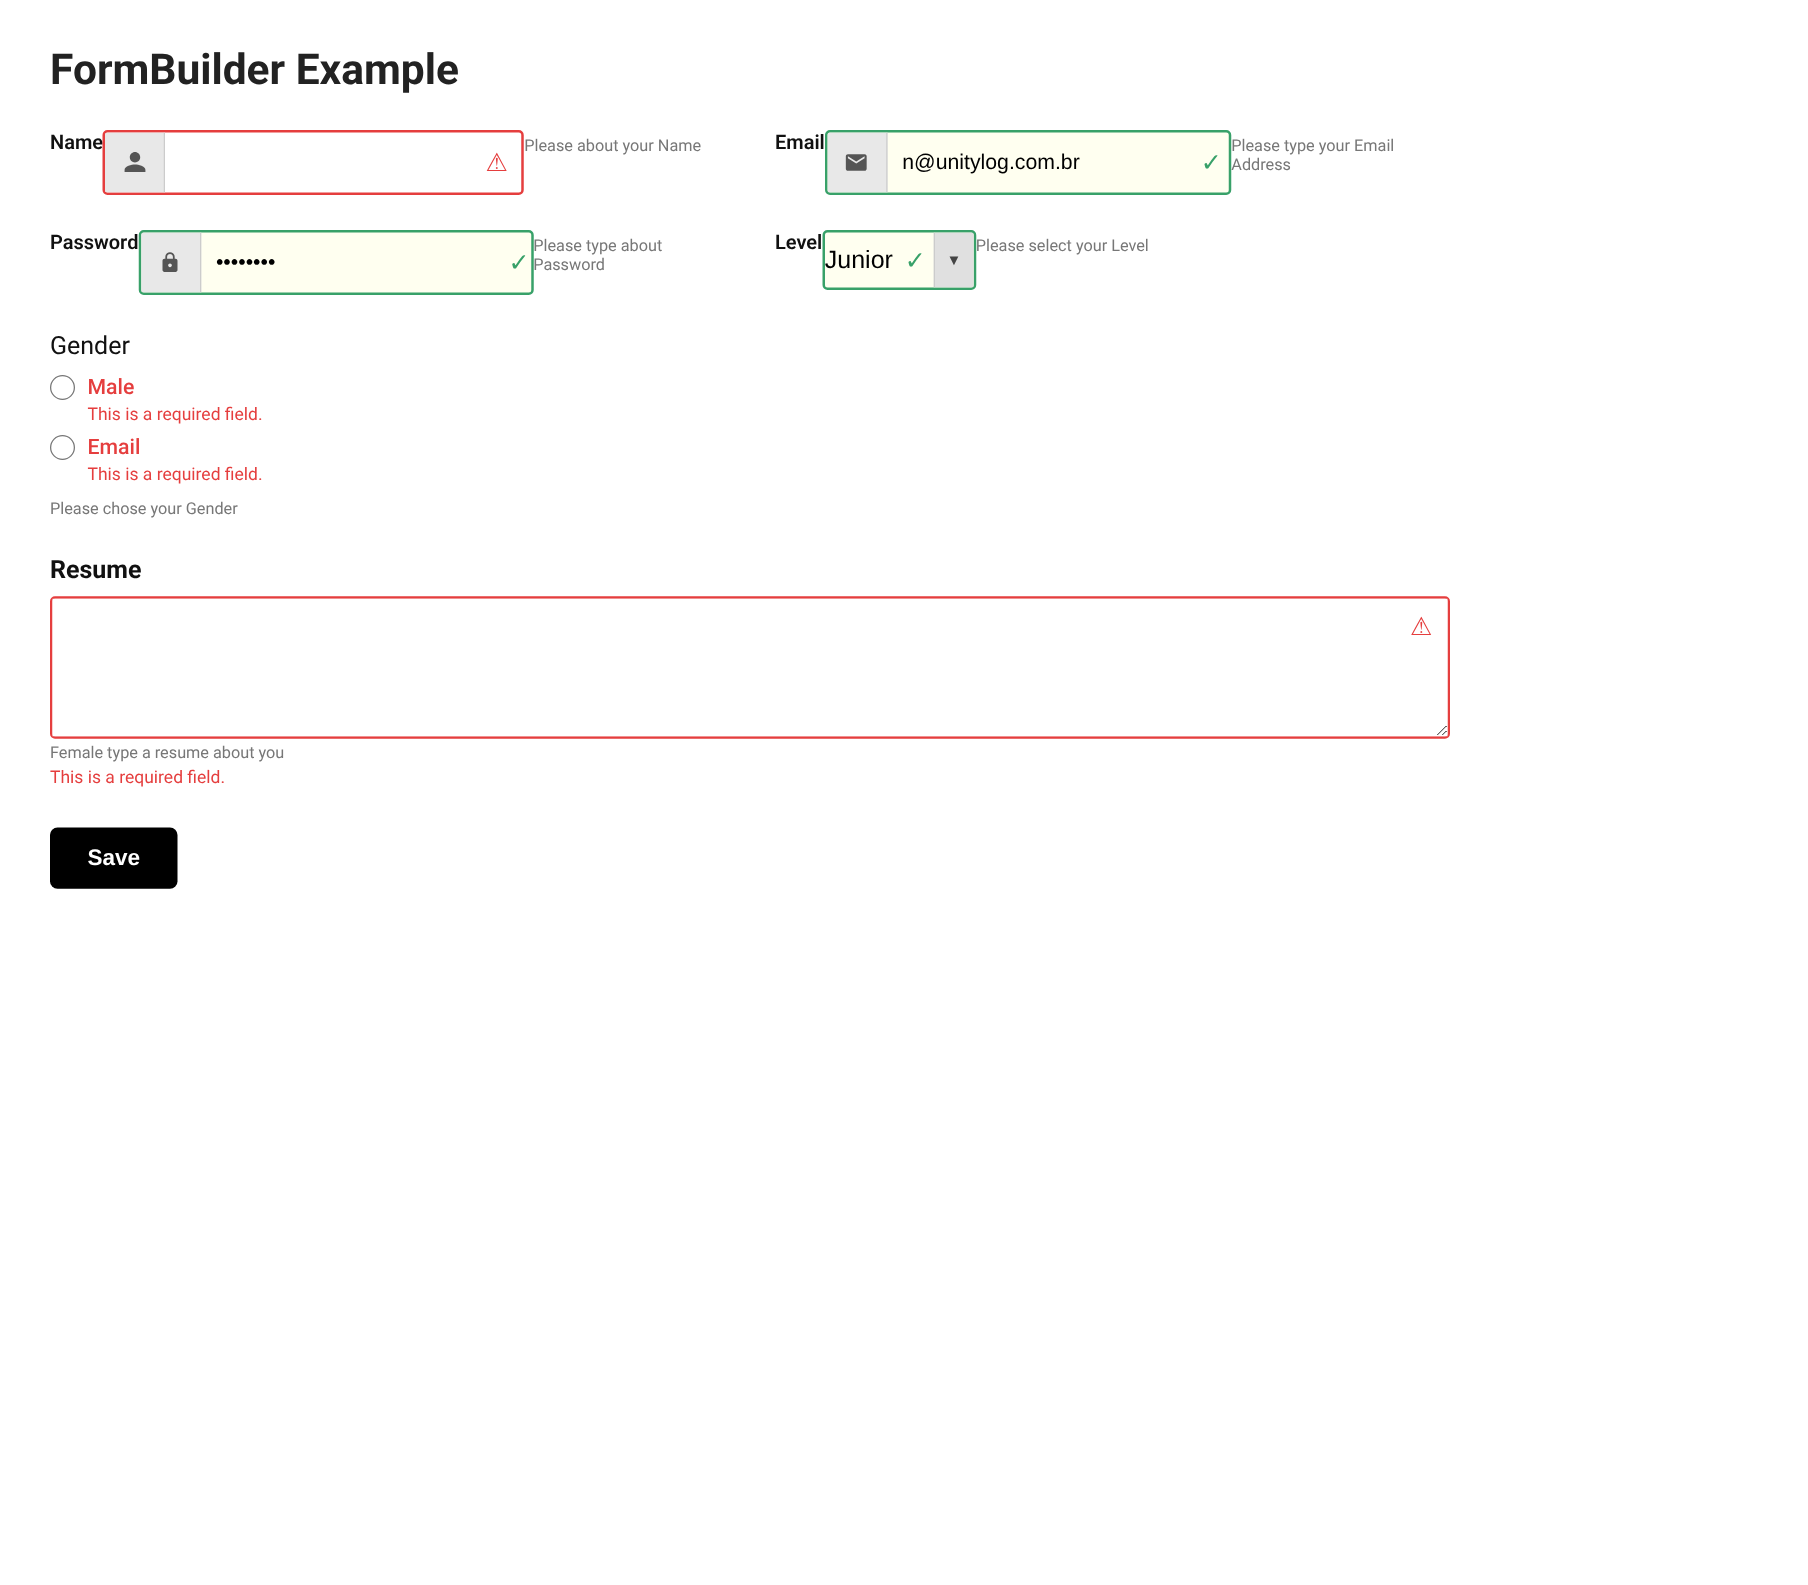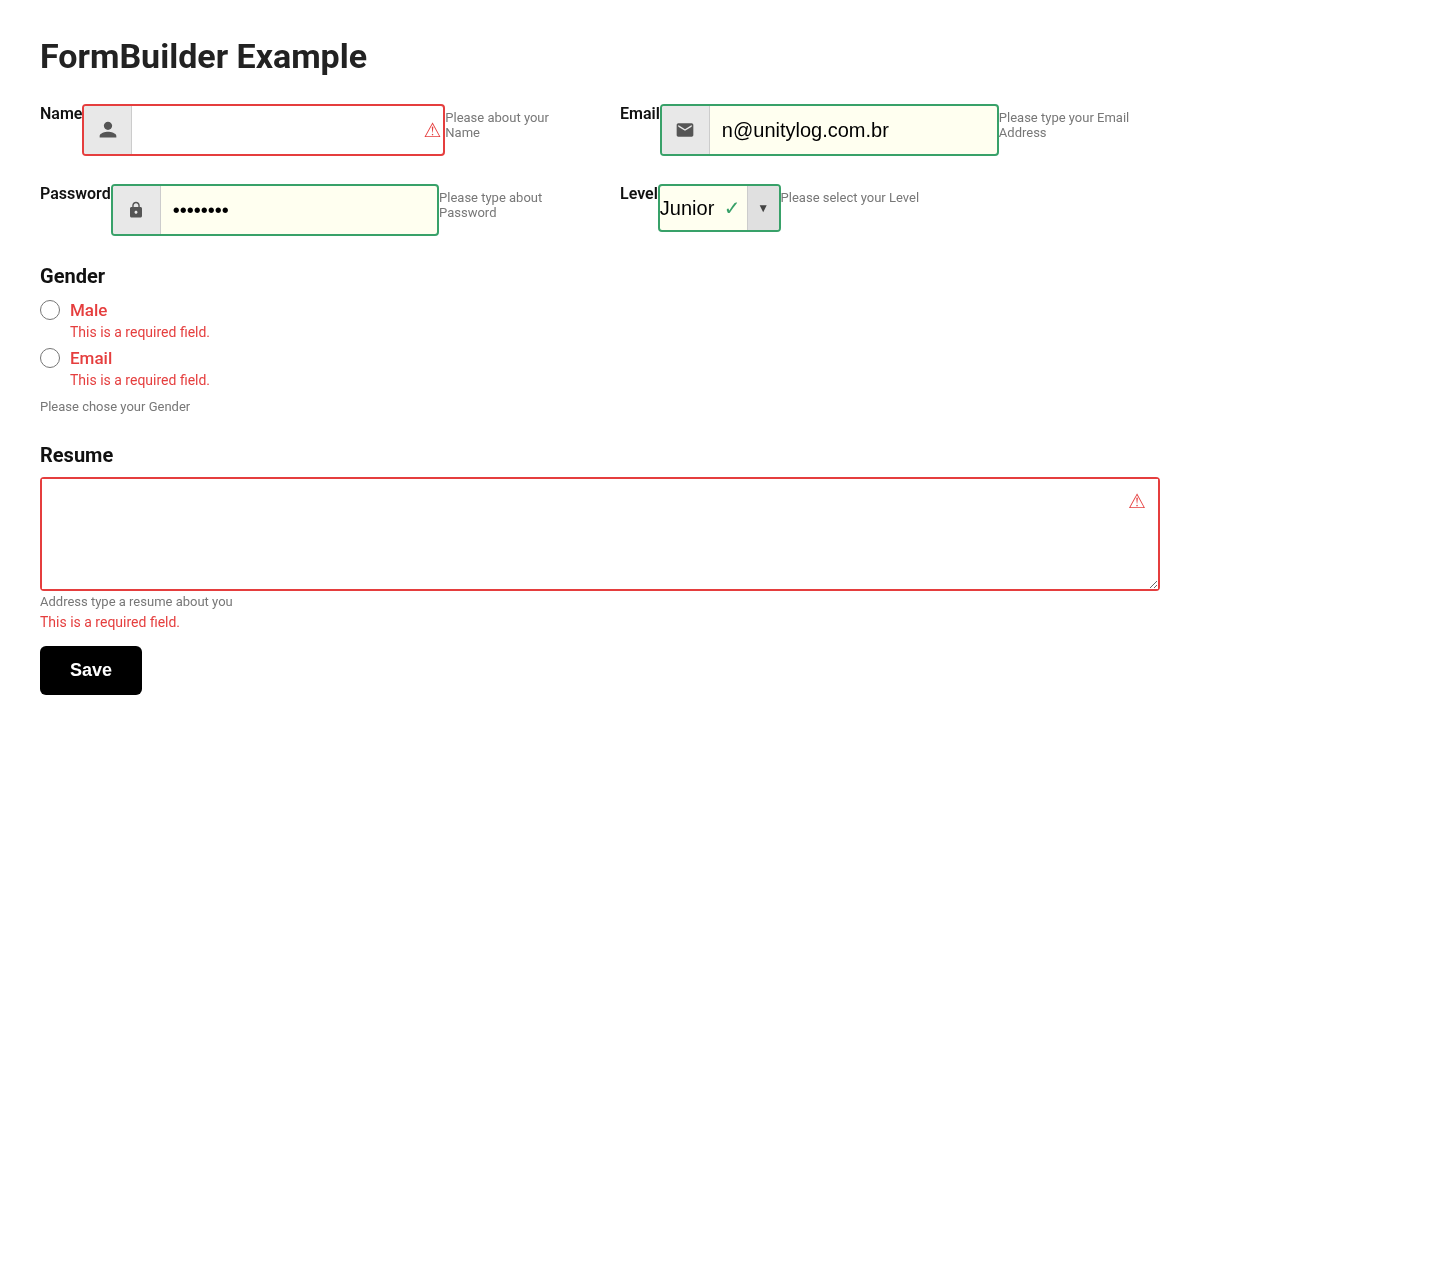--- a/index.html
+++ b/index.html
@@ -57,21 +57,21 @@
       font-size: 18px;
       color: #555;
       border-right: 1px solid #ccc;
     }
     .input-field {
       flex: 1;
       height: 44px;
       border: none;
       outline: none;
       padding: 16px 12px;
-      font-size: 20px;
+      font-size: 17px;
       background: transparent;
     }
     .input-status {
       width: 40px;
       display: flex;
       align-items: center;
       justify-content: center;
       font-size: 20px;
     }
     .icon-error { color: #e53e3e; }
@@ -116,21 +116,21 @@
       font-size: 12px;
       color: #444;
       border-left: 1px solid #ccc;
     }
     
     .gender-section {
       margin-bottom: 28px;
     }
     .gender-section .form-label {
       font-size: 20px;
-      font-weight: 700;
+      font-weight: 400;
       margin-bottom: 12px;
     }
     .radio-row {
       display: flex;
       align-items: center;
       gap: 10px;
       margin-bottom: 4px;
     }
     .radio-row input[type="radio"] {
       width: 20px;
@@ -143,21 +143,21 @@
       font-weight: 500;
     }
     .radio-error {
       font-size: 14px;
       color: #e53e3e;
       margin-left: 30px;
       margin-bottom: 8px;
     }
     
     .resume-section {
-      margin-bottom: 16px;
+      margin-bottom: 32px;
     }
     .resume-section .form-label {
       font-size: 20px;
       font-weight: 700;
       margin-bottom: 10px;
     }
     .textarea-wrapper {
       position: relative;
       border: 2px solid #e53e3e;
       border-radius: 4px;
@@ -288,21 +288,21 @@
   <span class="hint-text">Please chose your Gender</span>
 </div>
 
 
 <div class="resume-section">
   <div class="form-label">Resume</div>
   <div class="textarea-wrapper">
     <textarea class="resume-textarea" style=""></textarea>
     <span class="textarea-icon icon-error">⚠</span>
   </div>
-  <span class="hint-text">Address type a resume about you</span>
+  <span class="hint-text">Female type a resume about you</span>
   <div class="resume-required">This is a required field.</div>
 </div>
 
 
 <button class="save-button">Save</button>
 
 
 
 
 </body></html>

